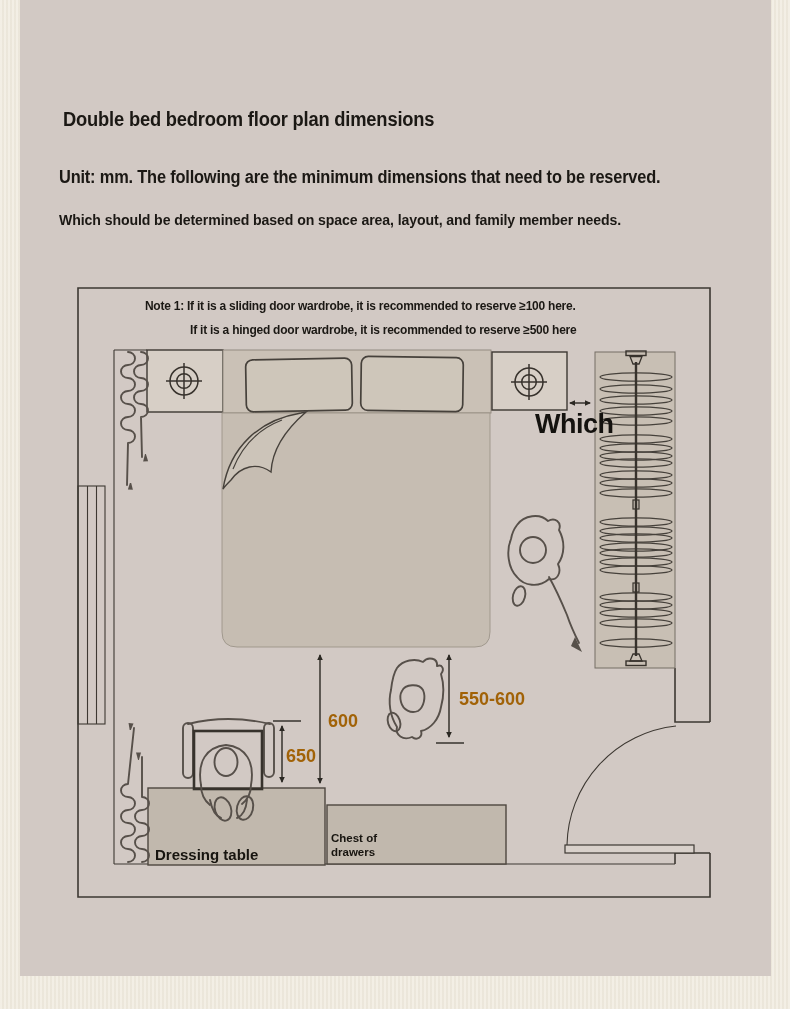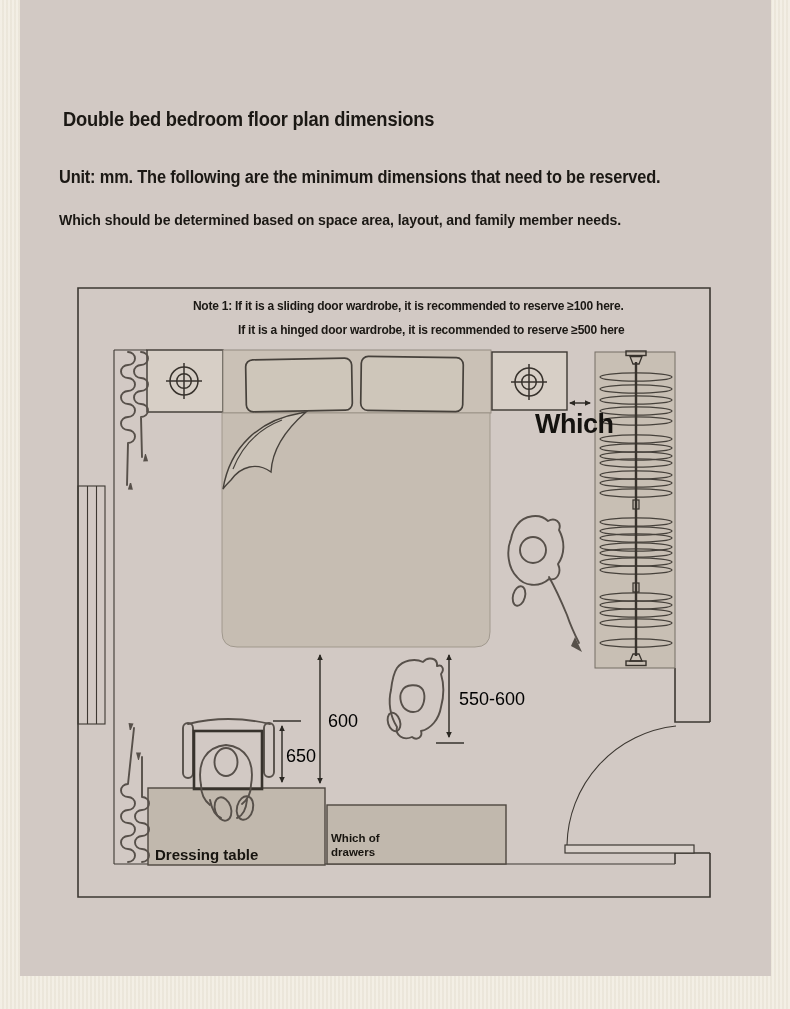--- a/index.html
+++ b/index.html
@@ -2,40 +2,40 @@
 <html><head>
 <meta charset="utf-8">
 <style>
   html,body { margin:0; padding:0; }
   body {
     width:790px; height:1009px; overflow:hidden;
     background:#f1ece1;
     background-image:repeating-linear-gradient(90deg, rgba(255,255,255,.14) 0 2px, rgba(188,180,160,.10) 2px 4px);
     font-family:"Liberation Sans", sans-serif;
   }
-  #screen { position:relative; width:688px; height:1009px;padding-left:48px; }
+  #screen { position:relative; width:688px; height:1009px; }
   #panel {
     position:absolute; left:20px; top:0; width:751px; height:976px;
     background:#d2c9c4;
   }
   #plan-svg { position:absolute; left:0; top:0; width:790px; height:1009px; }
 
   .txt { position:absolute; color:#1b1814; white-space:nowrap; }
   .page-title   { left:63px;  top:108px; font-size:19.5px; font-weight:700; letter-spacing:-.2px;
                   transform:scaleX(.94); transform-origin:left top; }
   .page-subtitle{ left:59px;  top:167px; font-size:18px;   font-weight:700; letter-spacing:-.2px;
                   transform:scaleX(.91); transform-origin:left top; }
   .page-caption { left:59px;  top:211px; font-size:15px;   font-weight:700; letter-spacing:-.1px;
                   transform:scaleX(.94); transform-origin:left top; }
   .note-line    { right:112px; text-align:right; font-size:12.5px; font-weight:700; letter-spacing:-.25px;
                   transform:scaleX(.96); transform-origin:right top; }
   #note-line-1  { top:299px; }
   #note-line-2  { top:323px; }
   .note-callout { left:535px; top:409px; font-size:27px; font-weight:700; letter-spacing:-.5px; color:#14120f; }
-  .dim-label    { font-size:18px; font-weight:400; color:#000000; }
+  .dim-label    { font-size:18px; font-weight:700; color:#a16207; }
   #dim-900      { left:328px; top:711px; }
   #dim-450      { left:286px; top:746px; }
   #dim-550-600  { left:459px; top:689px; }
   .dressing-label { left:155px; top:838px; font-size:15px; font-weight:700; color:#17140f;margin-top:8px; }
   .chest-label  { left:331px; top:832px; font-size:11.5px; font-weight:700; color:#17140f;
                   width:58px; line-height:1.2; white-space:normal; }
 
   
   .wall   { fill:none; stroke:#3d3832; stroke-width:1.6; }
   .wthin  { fill:none; stroke:#3d3832; stroke-width:1.1; }
@@ -215,14 +215,14 @@
 
   <div class="txt note-line" id="note-line-1">Note 1: If it is a sliding door wardrobe, it is recommended to reserve ≥100 here.</div>
   <div class="txt note-line" id="note-line-2">If it is a hinged door wardrobe, it is recommended to reserve ≥500 here</div>
   <div class="txt note-callout">Which</div>
 
   <div class="txt dim-label" id="dim-900">600</div>
   <div class="txt dim-label" id="dim-450">650</div>
   <div class="txt dim-label" id="dim-550-600">550-600</div>
 
   <div class="txt dressing-label">Dressing table</div>
-  <div class="txt chest-label">Which of drawers</div>
+  <div class="txt chest-label">Chest of drawers</div>
 </div>
 
 </body></html>

